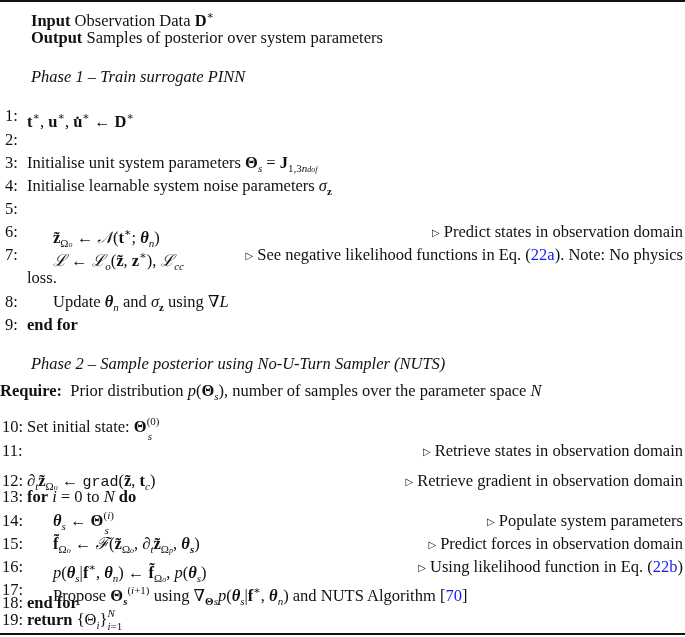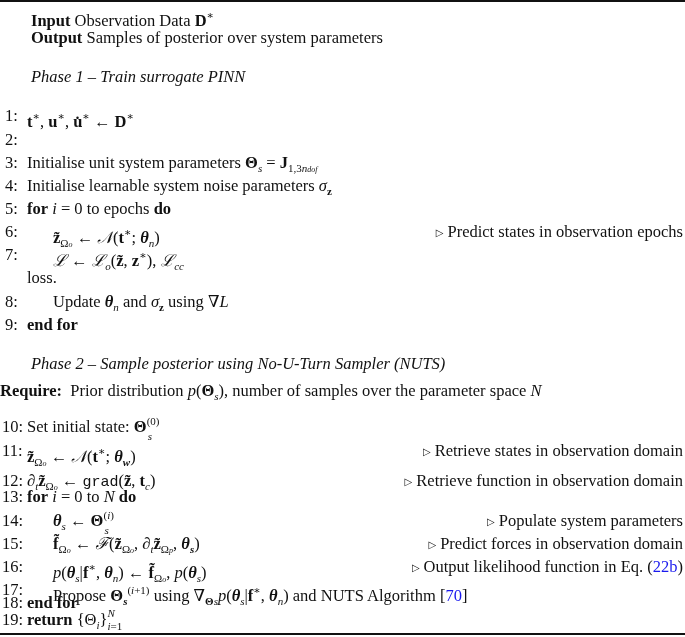--- a/index.html
+++ b/index.html
@@ -69,39 +69,39 @@
 
 <div class="line" style="top:175px">
   <span class="num">4:</span>
   <span class="body" style="left:27px">
     <span>Initialise learnable system noise parameters</span> <i>σ</i><b class="sub">z</b>
   </span>
 </div>
 
 <div class="line" style="top:198px">
   <span class="num">5:</span>
-  <span class="body" style="left:27px">
-    <b>for</b> <i>i</i> = 0 <span>to</span> <span>epochs</span> <b>do</b>
-  </span>
 </div>
 
 <div class="line" style="top:221px">
   <span class="num">6:</span>
   <span class="body" style="left:53px">
     <b>z̃</b><span class="sub">Ω<i style="font-size:8px">o</i></span> ← <span class="cal">𝒩</span>(<b>t</b><span class="sup">∗</span>; <span class="bi">θ</span><i class="sub">n</i>)
   </span>
   <span class="comment">
-    <span class="tri">▷</span><span>Predict states in observation epochs</span>
+    <span class="tri">▷</span><span>Predict states in observation domain</span>
   </span>
 </div>
 
 <div class="line" style="top:244px">
   <span class="num">7:</span>
   <span class="body" style="left:53px">
     <span class="cal">ℒ</span> ← <span class="cal">ℒ</span><i class="sub">o</i>(<b>z̃</b>, <b>z</b><span class="sup">∗</span>), <span class="cal">ℒ</span><i class="sub">cc</i>
+  </span>
+  <span class="comment">
+    <span class="tri">▷</span><span>See negative likelihood functions in Eq. (</span><span class="link">22a</span><span>). Note: No physics</span>
   </span>
 </div>
 <div class="line" style="top:267px">
   <span class="body" style="left:27px">loss.</span>
 </div>
 
 <div class="line" style="top:291px">
   <span class="num">8:</span>
   <span class="body" style="left:53px">
     <span>Update</span> <span class="bi">θ</span><i class="sub">n</i> <span>and</span> <i>σ</i><b class="sub">z</b> <span>using</span> ∇<i>L</i>
@@ -126,35 +126,32 @@
 
 <div class="line" style="top:416px">
   <span class="num2">10:</span>
   <span class="body" style="left:27px">
     <span>Set initial state:</span> <b>Θ</b><span style="position:relative"><i style="font-size:11px;position:absolute;left:1px;top:8px">s</i><span style="font-size:11px;position:relative;top:-7px">(0)</span></span>
   </span>
 </div>
 
 <div class="line" style="top:440px">
   <span class="num2">11:</span>
-  <span class="body" style="left:27px">
-    <b>z̃</b><span class="sub">Ω<i style="font-size:8px">o</i></span> ← <span class="cal">𝒩</span>(<b>t</b><span class="sup">∗</span>; <span class="bi">θ</span><b class="sub"><i>w</i></b>)
-  </span>
   <span class="comment">
     <span class="tri">▷</span><span>Retrieve states in observation domain</span>
   </span>
 </div>
 
 <div class="line" style="top:470px">
   <span class="num2">12:</span>
   <span class="body" style="left:27px">
     ∂<i class="sub">t</i><b>z̃</b><span class="sub">Ω<i style="font-size:8px">o</i></span> ← <span class="tt">grad</span>(<b>z̃</b>, <b>t</b><i class="sub">c</i>)
   </span>
   <span class="comment">
-    <span class="tri">▷</span><span>Retrieve function in observation domain</span>
+    <span class="tri">▷</span><span>Retrieve gradient in observation domain</span>
   </span>
 </div>
 
 <div class="line" style="top:486px">
   <span class="num2">13:</span>
   <span class="body" style="left:27px">
     <b>for</b> <i>i</i> = 0 <span>to</span> <i>N</i> <b>do</b>
   </span>
 </div>
 
@@ -177,21 +174,21 @@
     <span class="tri">▷</span><span>Predict forces in observation domain</span>
   </span>
 </div>
 
 <div class="line" style="top:556px">
   <span class="num2">16:</span>
   <span class="body" style="left:53px">
     <i>p</i>(<span class="bi">θ</span><i class="sub">s</i>|<b>f</b><span class="sup">∗</span>, <span class="bi">θ</span><i class="sub">n</i>) ← <b>f̃</b><span class="sub">Ω<i style="font-size:8px">o</i></span>, <i>p</i>(<span class="bi">θ</span><i class="sub">s</i>)
   </span>
   <span class="comment">
-    <span class="tri">▷</span><span>Output likelihood function in Eq. (</span><span class="link">22b</span><span>)</span>
+    <span class="tri">▷</span><span>Using likelihood function in Eq. (</span><span class="link">22b</span><span>)</span>
   </span>
 </div>
 
 <div class="line" style="top:579px">
   <span class="num2">17:</span>
   <span class="body" style="left:53px">
     <span>Propose</span> <b>Θ</b><b class="sub"><i>s</i></b><span class="sup">(<i>i</i>+1)</span> <span>using</span> ∇<span class="sub"><b>Θ</b><i>s</i></span><i>p</i>(<span class="bi">θ</span><i class="sub">s</i>|<b>f</b><span class="sup">∗</span>, <span class="bi">θ</span><i class="sub">n</i>) <span>and NUTS Algorithm [</span><span class="link">70</span>]
   </span>
 </div>
 

